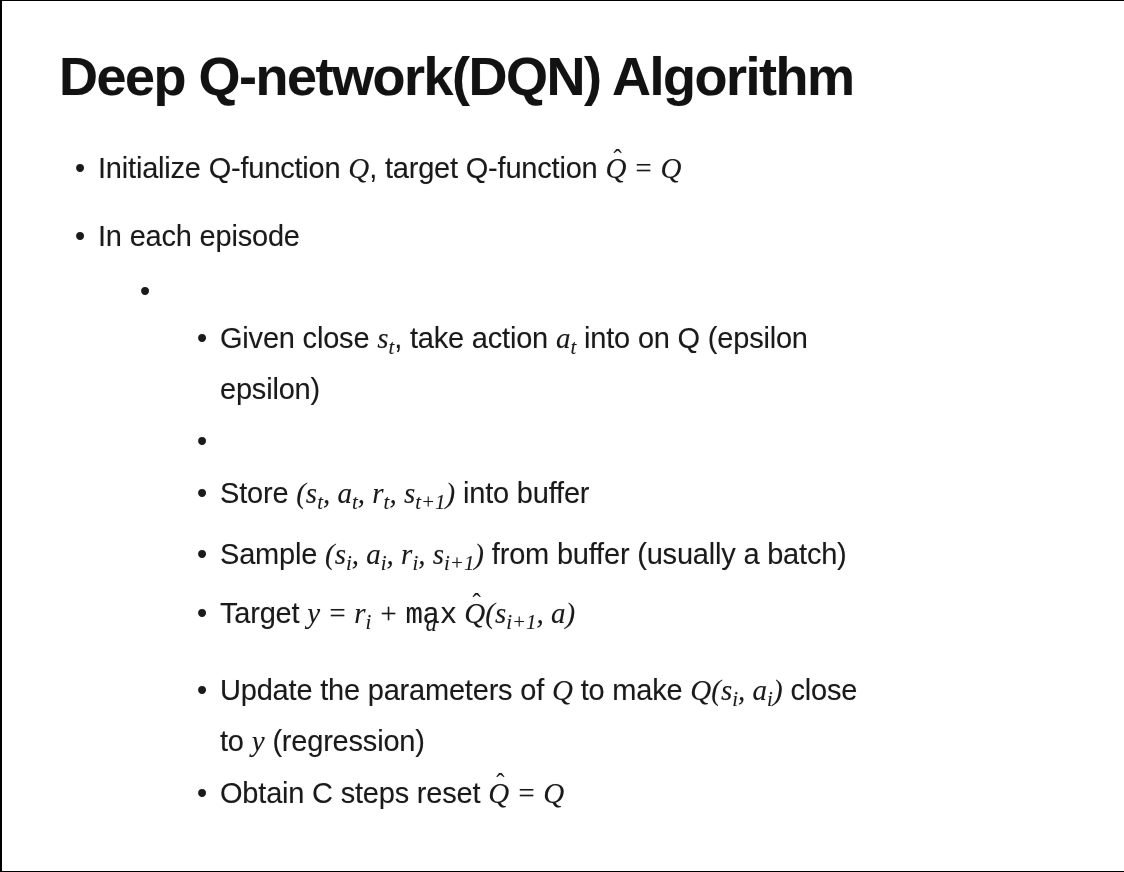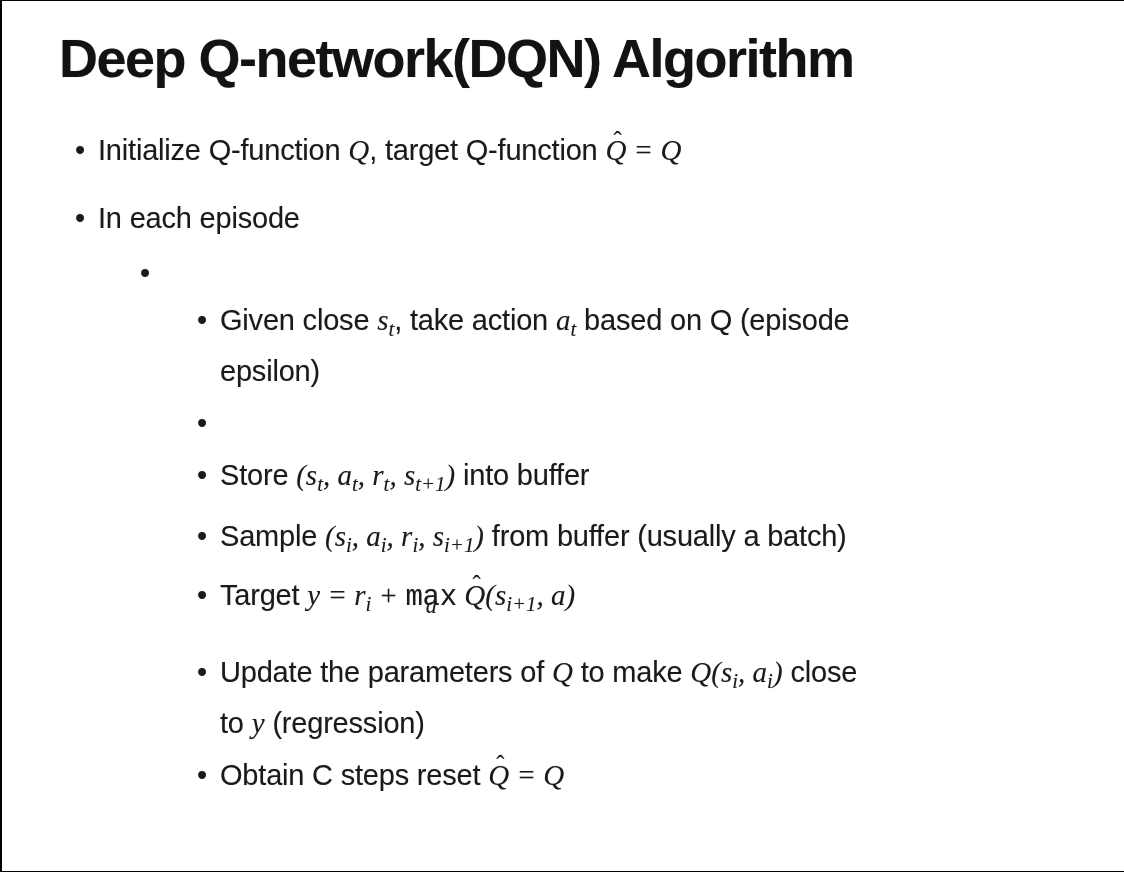--- a/index.html
+++ b/index.html
@@ -10,21 +10,21 @@
     background:#ffffff;
     border-left:2px solid #000;
     border-top:1px solid #000;
     border-bottom:1px solid #000;
     overflow:hidden;
     font-family:"Liberation Sans",sans-serif;
     color:#1a1a1a;
     text-shadow:0 0 1px rgba(0,0,0,0.28);
   }
   .title{
-    padding:28px 30px 0 57px;
+    padding:46px 30px 0 57px;
     font-size:54px;
     line-height:1.08;
     font-weight:700;
     letter-spacing:-1.5px;
     color:#121212;
   }
   .bullets{margin-top:42px;}
   .bullet{
     display:flex;
     align-items:flex-start;
@@ -94,21 +94,21 @@
       </div>
       <div class="bullet lvl0">
         <span class="marker">•</span>
         <span class="content"><span class="txt">In each episode</span></span>
       </div>
       <div class="bullet lvl1">
         <span class="marker">•</span>
       </div>
       <div class="bullet lvl2">
         <span class="marker">•</span>
-        <span class="content"><span class="txt">Given close </span><span><span class="math">s</span><span class="msub">t</span></span><span class="txt">, take action </span><span><span class="math">a</span><span class="msub">t</span></span><span class="txt"> based on Q (episode</span><br><span class="txt">epsilon)</span></span>
+        <span class="content"><span class="txt">Given close </span><span><span class="math">s</span><span class="msub">t</span></span><span class="txt">, take action </span><span><span class="math">a</span><span class="msub">t</span></span><span class="txt"> into on Q (epsilon</span><br><span class="txt">epsilon)</span></span>
       </div>
       <div class="bullet lvl2">
         <span class="marker">•</span>
       </div>
       <div class="bullet lvl2">
         <span class="marker">•</span>
         <span class="content"><span class="txt">Store </span><span class="math">(</span><span><span class="math">s</span><span class="msub">t</span></span><span class="math">, </span><span><span class="math">a</span><span class="msub">t</span></span><span class="math">, </span><span><span class="math">r</span><span class="msub">t</span></span><span class="math">, </span><span><span class="math">s</span><span class="msub">t+1</span></span><span class="math">)</span><span class="txt"> into buffer</span></span>
       </div>
       <div class="bullet lvl2">
         <span class="marker">•</span>

